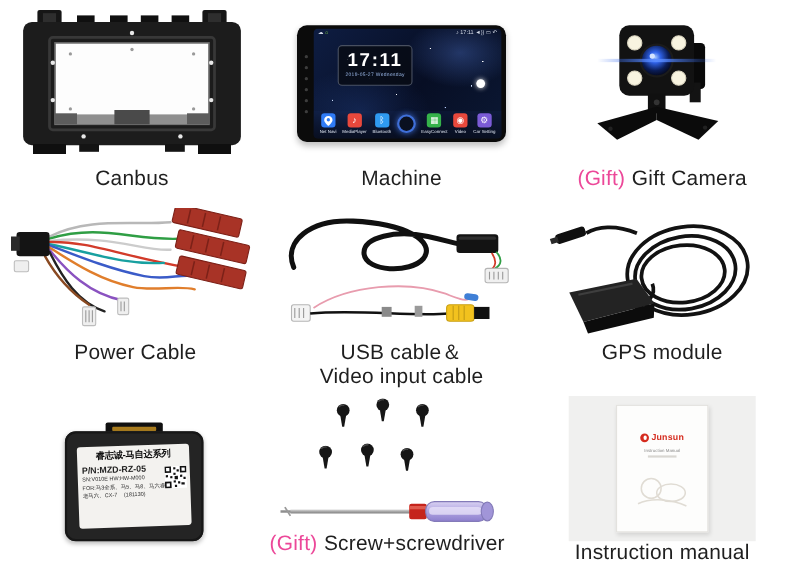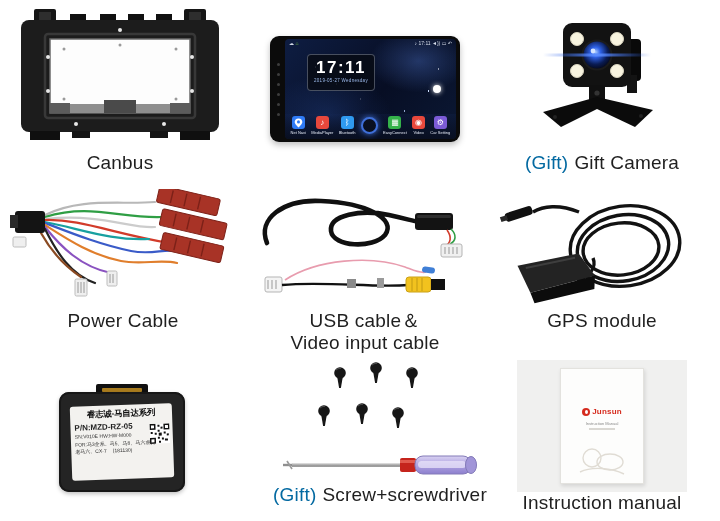--- a/index.html
+++ b/index.html
@@ -2,21 +2,21 @@
 <html><head>
 <meta charset="utf-8">
 <style>
   *{margin:0;padding:0;box-sizing:border-box}
   html,body{background:#fff}
   body{font-family:"Liberation Sans",sans-serif}
   .stage{position:relative;width:720px;height:521px;background:#ffffff;overflow:hidden}
   .cell{position:absolute;display:flex;flex-direction:column;align-items:center}
   .photo{flex:1;width:100%;display:flex;align-items:center;justify-content:center;position:relative}
   .caption{font-size:19px;color:#1f1f1f;letter-spacing:.2px;text-align:center;line-height:1.18;white-space:nowrap}
-  .caption .gift{color:#0369a1;margin-right:6px}
+  .caption .gift{color:#ec4899;margin-right:6px}
   .cap-area{height:26px}
   .cap-area2{height:46px}
   .cap-area3{height:32px}
 
   
   .hu{width:190px;height:106px;background:#0b0b0b;border-radius:9px;padding:3px 4px 3px 2px;display:flex;box-shadow:0 3px 6px rgba(0,0,0,.25)}
   .hu-bezel{width:13px;display:flex;flex-direction:column;align-items:center;justify-content:center;gap:7px}
   .hu-dot{width:3px;height:3px;border-radius:50%;background:#3d3d3d}
   .hu-screen{flex:1;border-radius:4px;position:relative;overflow:hidden;
     background:
@@ -54,21 +54,21 @@
   .canbus-box{position:absolute;top:8px;width:126px;height:100px;background:#242424;border-radius:10px;box-shadow:inset 0 0 0 2px #171717,0 2px 4px rgba(0,0,0,.25);display:flex;align-items:center;justify-content:center}
   .canbus-label{width:102px;height:74px;background:#f3f2ef;border-radius:3px;padding:3px 4px;transform:rotate(-2deg);position:relative;overflow:hidden}
   .cb-title{font-size:8.5px;font-weight:bold;color:#111;text-align:center;white-space:nowrap;letter-spacing:-.3px}
   .cb-pn{font-size:8px;font-weight:bold;color:#222;margin-top:2px;white-space:nowrap}
   .cb-sm{font-size:5px;color:#333;line-height:1.5;margin-top:1px;white-space:nowrap}
   .cb-last span{margin-right:6px}
   .cb-qr{position:absolute;right:3px;top:20px}
 
   
   .manual-bg{width:170px;height:132px;background:#f0f0ef;display:flex;align-items:center;justify-content:center}
-  .booklet{width:84px;height:116px;background:#fdfdfc;border:1px solid #e3e2de;box-shadow:1px 2px 4px rgba(0,0,0,.12);display:flex;flex-direction:column;align-items:center;padding-top:38px;position:relative}
+  .booklet{width:84px;height:116px;background:#fdfdfc;border:1px solid #e3e2de;box-shadow:1px 2px 4px rgba(0,0,0,.12);display:flex;flex-direction:column;align-items:center;padding-top:24px;position:relative}
   .mn-logo{display:flex;align-items:center;gap:2px}
   .mn-swoosh{width:8px;height:8px;border-radius:50%;background:#d52b1e;display:inline-block;position:relative}
   .mn-swoosh::after{content:"";position:absolute;left:2.5px;top:2px;width:3px;height:4px;border-radius:50%;background:#fff}
   .mn-brand{font-size:8px;font-weight:bold;color:#d52b1e;letter-spacing:.2px}
   .mn-sub{font-size:4px;color:#8a8a8a;margin-top:5px}
   .mn-sub2{width:26px;height:2px;background:#d9d7d2;margin-top:2px}
   .mn-sketch{margin-top:10px}
 
   
   .screwset{position:relative;width:200px;height:122px}
@@ -172,20 +172,23 @@
               <div class="dock-label">Video</div>
             </div>
             <div class="dock-app">
               <div class="dock-ic ic-set">⚙</div>
               <div class="dock-label">Car Setting</div>
             </div>
           </div>
         </div>
       </div>
     </div>
+    <div class="cap-area">
+        <div class="caption"><span>Machine</span></div>
+      </div>
   </div>
 
   <div class="cell" style="left:484px;top:4;width:236px;height:178px">
     <div class="photo">
       <svg width="150" height="134" viewBox="0 0 150 134">
         <defs>
           <radialGradient id="lensg" cx="45%" cy="40%" r="60%">
             <stop offset="0%" stop-color="#a6c8ff"></stop>
               <stop offset="28%" stop-color="#2f62e8"></stop>
             <stop offset="70%" stop-color="#0a1c55"></stop>
@@ -354,21 +357,21 @@
                 <rect x="12" y="14" width="2" height="2" fill="#111"></rect>
               <rect x="15" y="15" width="3" height="2" fill="#111"></rect>
                 <rect x="9" y="17" width="2" height="2" fill="#111"></rect>
             </svg>
           </div>
         </div>
       </div>
     </div>
   </div>
 
-  <div class="cell" style="left:260px;top:360px;width:240px;height:156px">
+  <div class="cell" style="left:232px;top:360px;width:240px;height:156px">
     <div class="photo">
       <div class="screwset">
         <svg class="screw" style="left:52px;top:6px" width="16" height="22" viewBox="0 0 16 22">
             <circle cx="8" cy="6" r="5.8" fill="#161616"></circle>
             <path d="M4,3 a5 5 0 0 1 5,-1.5" stroke="#4a4a4a" stroke-width="1.2" fill="none"></path>
             <path d="M5.4,11 L10.6,11 L8.9,21 L7.1,21 Z" fill="#161616"></path>
           </svg>
         <svg class="screw" style="left:88px;top:1px" width="16" height="22" viewBox="0 0 16 22">
             <circle cx="8" cy="6" r="5.8" fill="#161616"></circle>
             <path d="M4,3 a5 5 0 0 1 5,-1.5" stroke="#4a4a4a" stroke-width="1.2" fill="none"></path>

